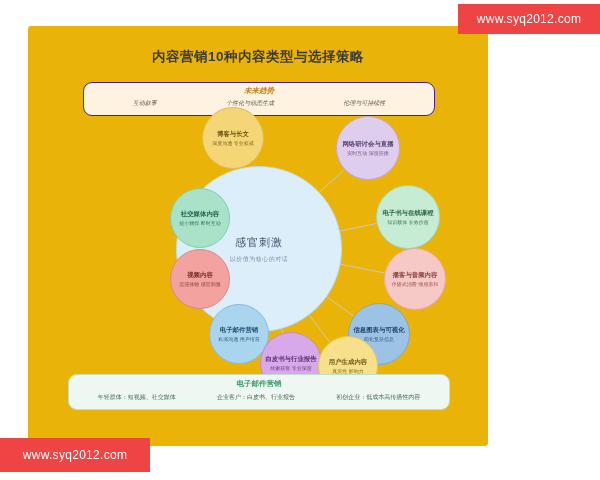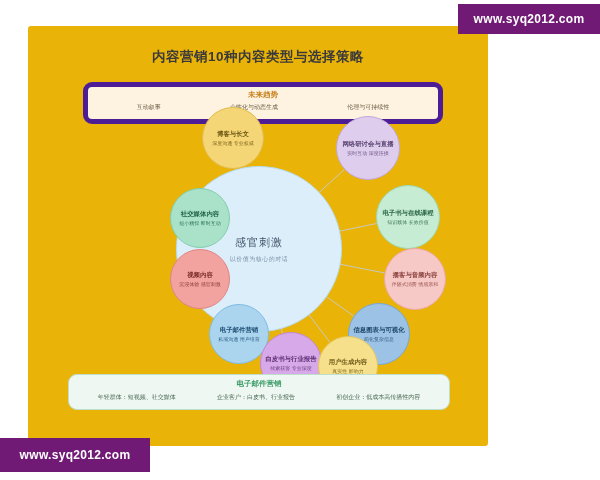--- a/index.html
+++ b/index.html
@@ -17,21 +17,21 @@
   }
   #title{
     position:absolute;left:0;top:22px;width:460px;
     text-align:center;
     font-size:13.5px;font-weight:bold;color:#3a3a3a;
     letter-spacing:.5px;
   }
   
   #trend-banner{
     position:absolute;left:55px;top:56px;width:350px;height:32px;
-    background:#fdf3e0;border:5px solid #4c1d95;border-radius:9px;
+    background:#fdf3e0;border:1px solid #4c1d95;border-radius:9px;font-style:italic;
   }
   #trend-banner .bt{
     position:absolute;left:0;top:3px;width:100%;text-align:center;
     font-size:7.5px;color:#c8821f;font-weight:bold;
   }
   #trend-banner .titems{
     position:absolute;left:0;top:16px;width:100%;
     display:flex;justify-content:space-around;align-items:center;
     padding:0 14px;box-sizing:border-box;
   }
@@ -65,22 +65,22 @@
   #hub{
     position:absolute;border-radius:50%;
     display:flex;flex-direction:column;
     align-items:center;justify-content:center;
     background:#dceefa;border:1px solid #b7dcf2;
   }
   #hub .hl{font-size:11px;color:#42556b;letter-spacing:1px;}
   #hub .hs{font-size:6px;color:#7b93a8;margin-top:5px;letter-spacing:.5px;}
   
   .wm{
-    position:absolute;background:#701a75;
-    color:#fff;font-size:12px;font-weight:bold;
+    position:absolute;background:#ef4444;
+    color:#fff;font-size:12px;font-weight:normal;
     display:flex;align-items:center;justify-content:center;
     letter-spacing:.3px;
   }
   #wm-top{right:0;top:4px;width:142px;height:30px;}
   #wm-bottom{left:0;bottom:8px;width:150px;height:34px;}
 </style>
 </head>
 <body>
 
 <div id="canvas">

